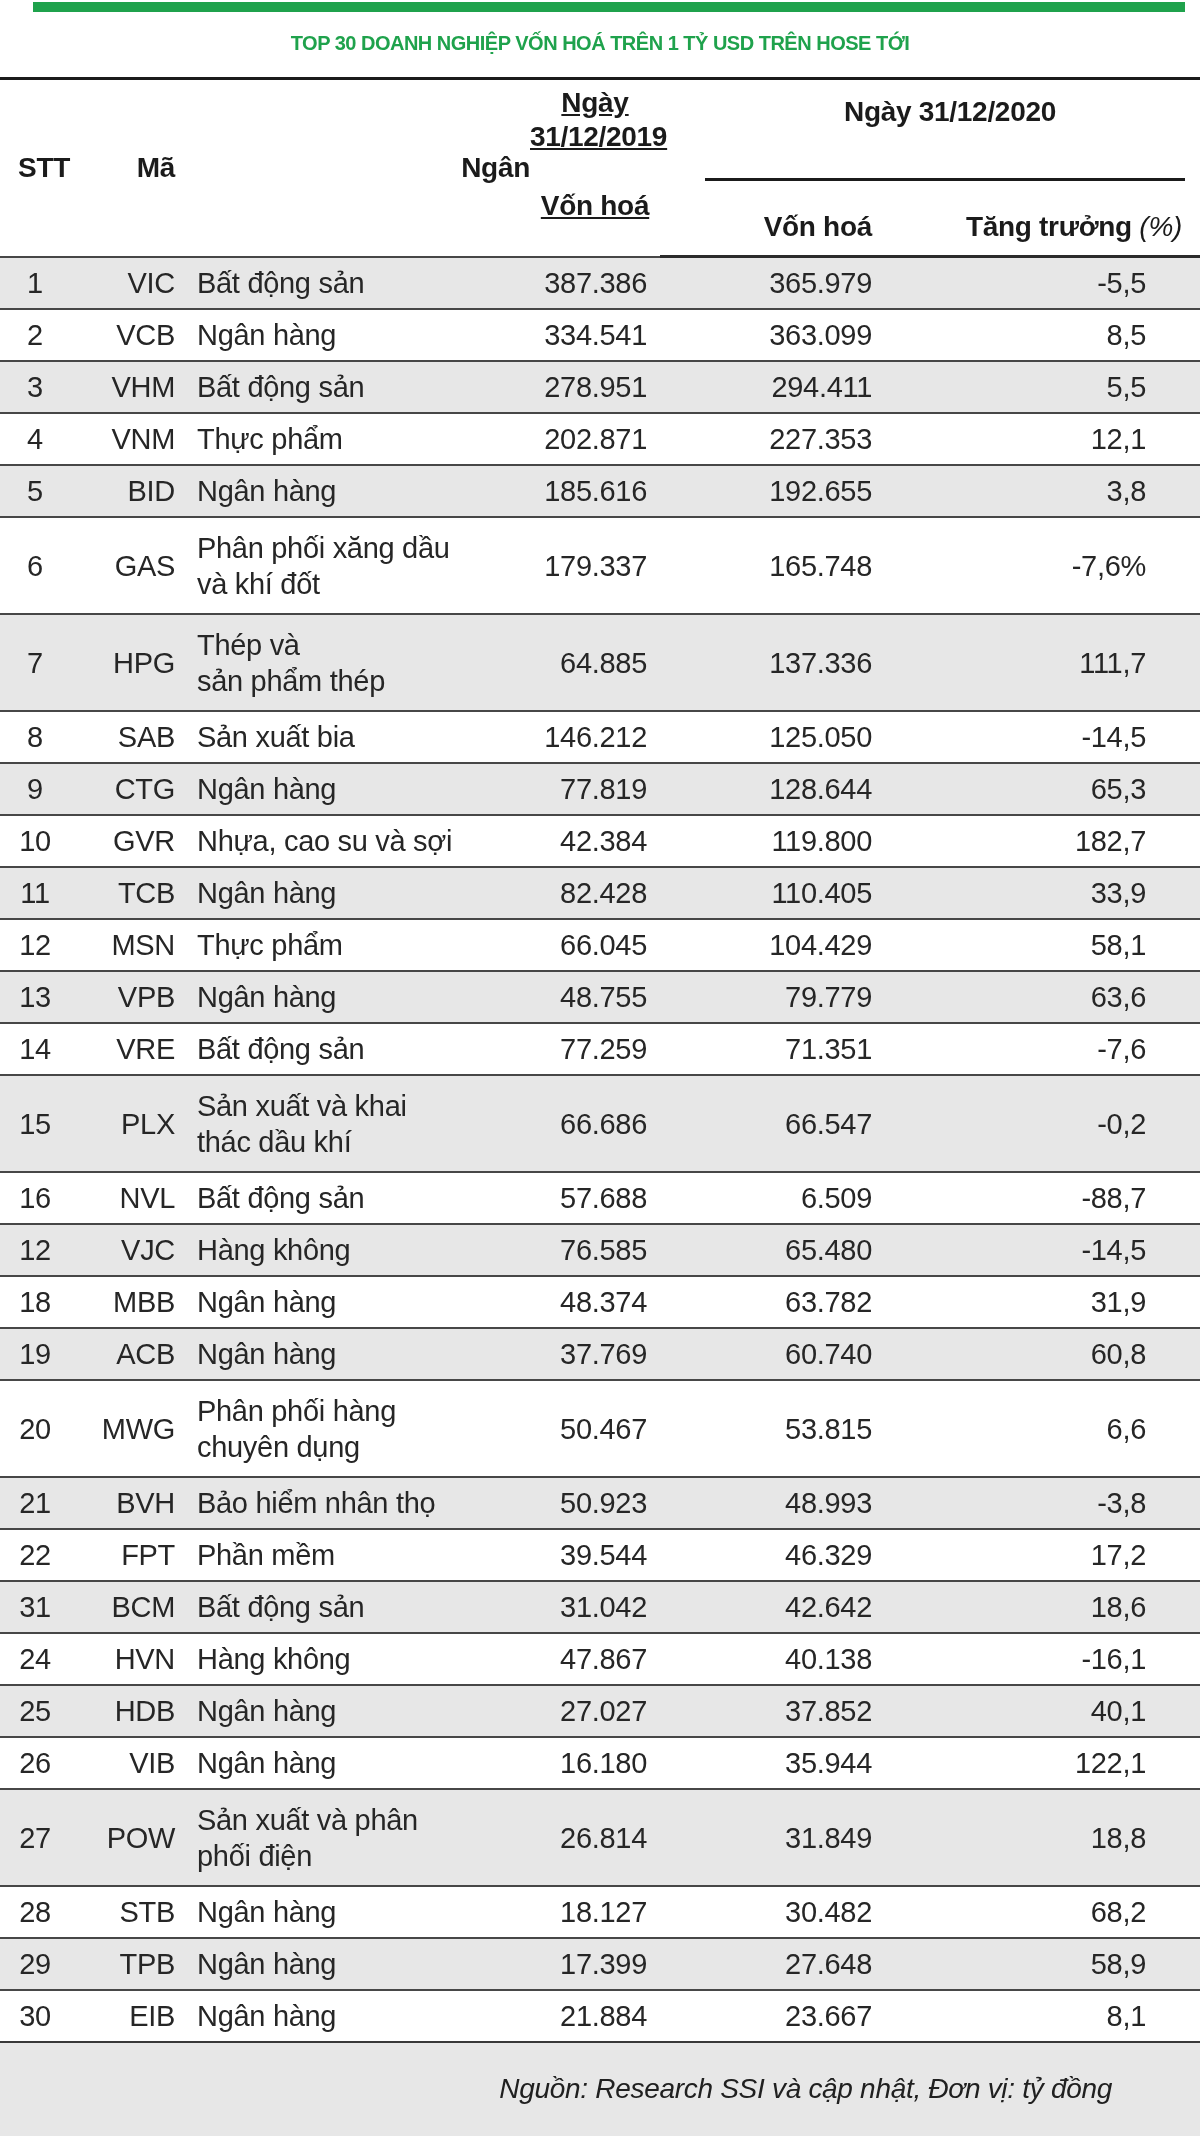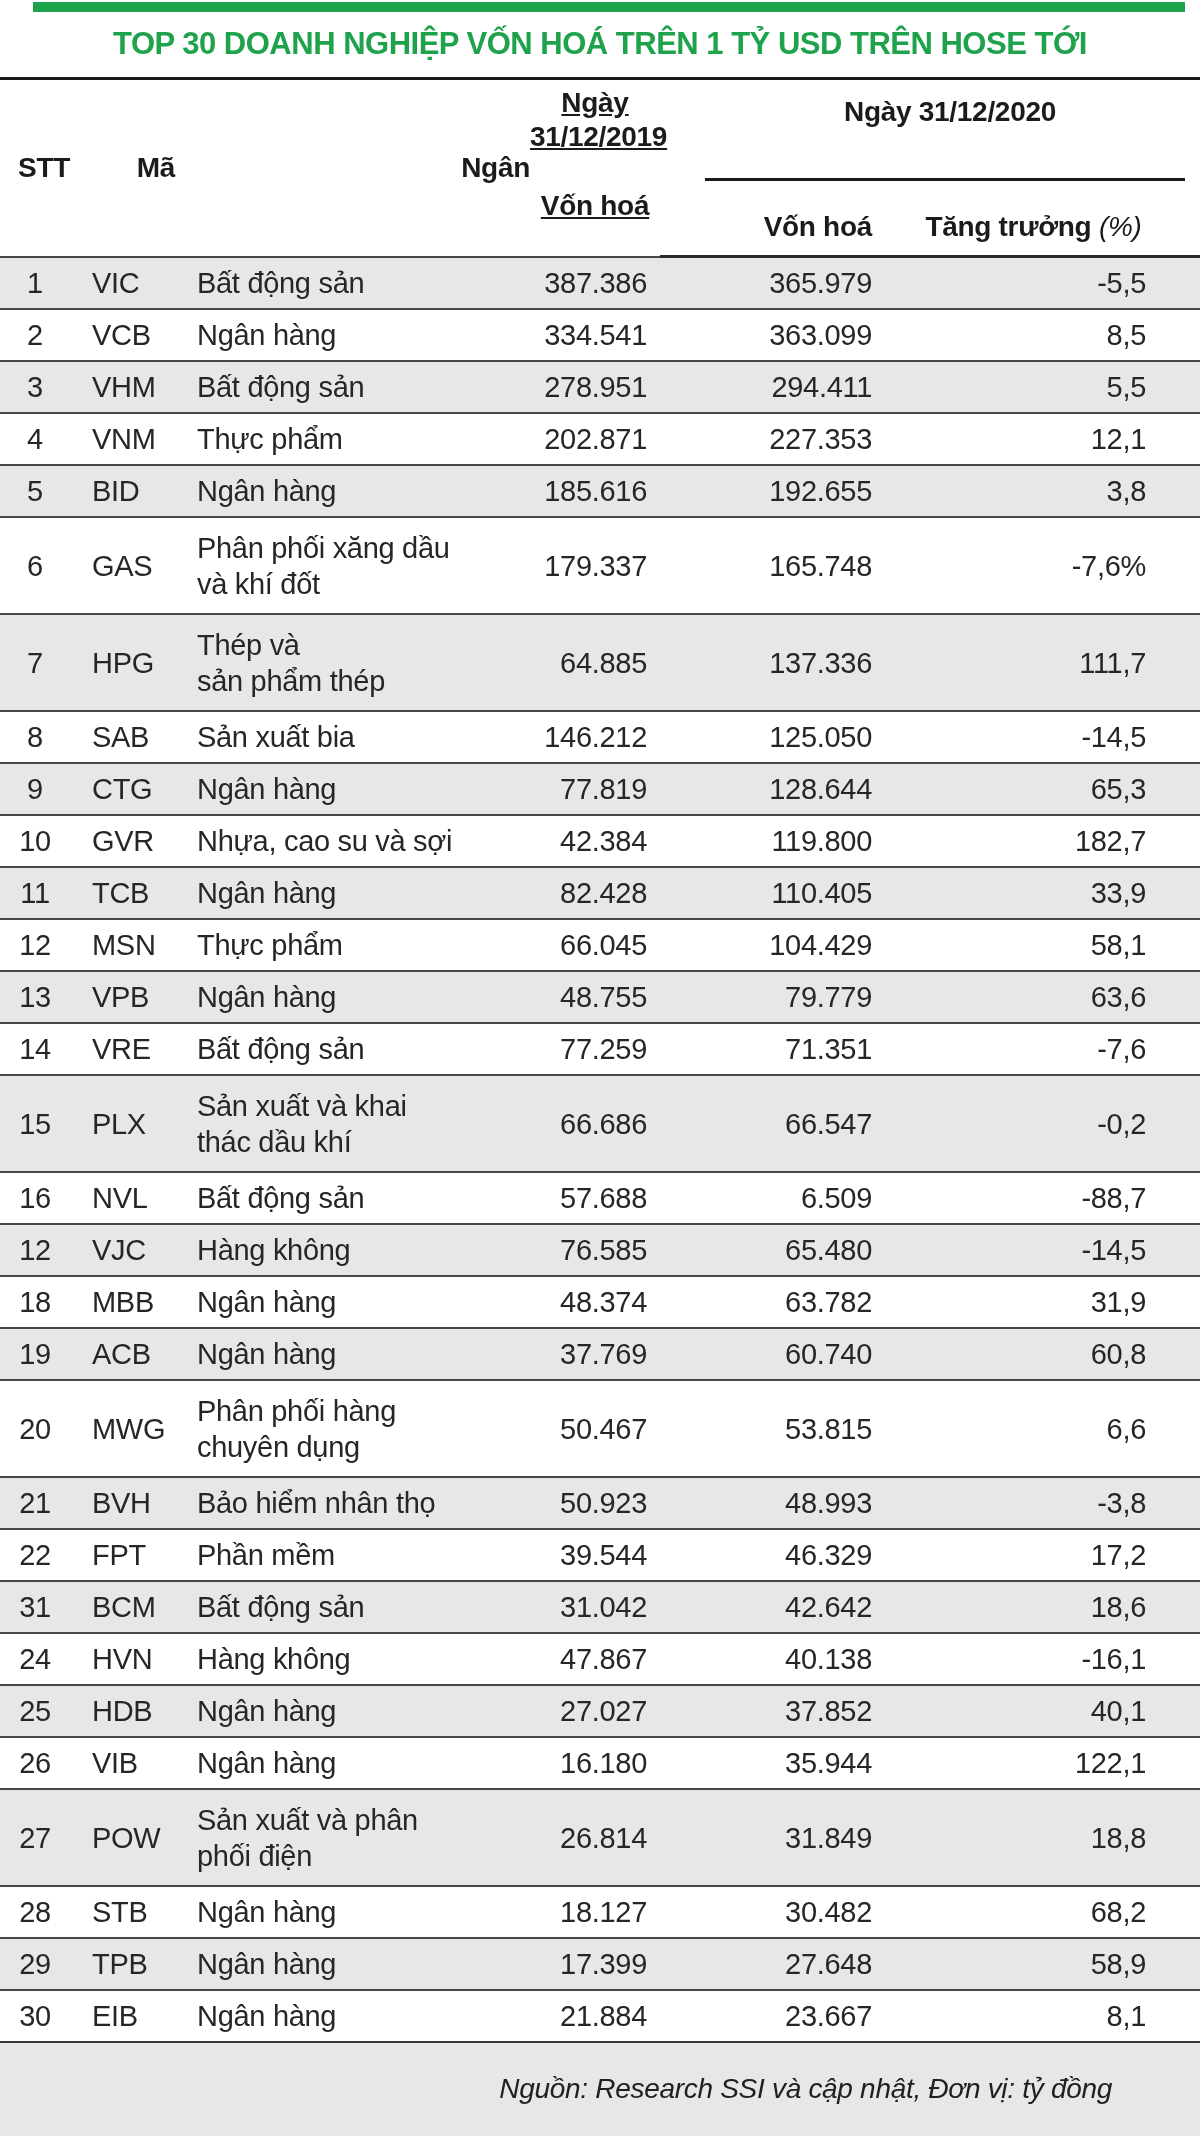--- a/index.html
+++ b/index.html
@@ -20,21 +20,21 @@
     background: #1FA24C;
   }
   .title-block {
     padding: 24px 30px 14px 30px;
     border-bottom: 3px solid #1b1b1b;
     text-align: center;
   }
   .title-line {
     color: #1FA24C;
     font-weight: bold;
-    font-size: 31px;
+    font-size: 20px;
     line-height: 39px;
     letter-spacing: -0.5px;
     white-space: nowrap;
   }
   table.main {
     width: 1200px;
     border-collapse: collapse;
     table-layout: fixed;
   }
   col.c-stt     { width: 70px; }
@@ -69,37 +69,37 @@
     height: 85px;
   }
   .h-2020-label { padding-left: 40px; line-height: 32px; }
   .h-2020-rule {
     position: absolute;
     left: 45px; right: 15px; bottom: 0;
     border-bottom: 3px solid #1b1b1b;
   }
   .h-row2 th { height: 62px; vertical-align: bottom; padding-bottom: 12px; }
   .h-von2020 { text-align: right; padding-right: 13px; }
-  .h-growth  { text-align: center; padding-right: 18px; white-space: nowrap; }
+  .h-growth  { text-align: right; padding-right: 18px; white-space: nowrap; }
   .h-growth .pct { font-weight: normal; font-style: italic; }
 
   tbody tr { border-top: 2px solid #474747; }
   tbody tr.odd  { background: #E7E7E7; }
   tbody tr.even { background: #ffffff; }
   tbody tr.single td { height: 50px; }
   tbody tr.tall td   { height: 95px; }
   tbody td {
     font-size: 29px;
     color: #262626;
     vertical-align: middle;
     padding: 0;
     line-height: 36px;
   }
   td.cell-stt     { text-align: center; }
-  td.cell-ma      { text-align: left; padding-left: 22px; }
+  td.cell-ma      { text-align: right; padding-left: 22px; }
   td.cell-nganh   { text-align: left; padding-left: 22px; white-space: pre-line; }
   td.cell-von2019 { text-align: right; padding-right: 13px; }
   td.cell-von2020 { text-align: right; padding-right: 13px; }
   td.cell-growth  { text-align: right; padding-right: 54px; }
 
   .footer {
     height: 95px;
     background: #E7E7E7;
     border-top: 2px solid #393939;
     box-sizing: border-box;

